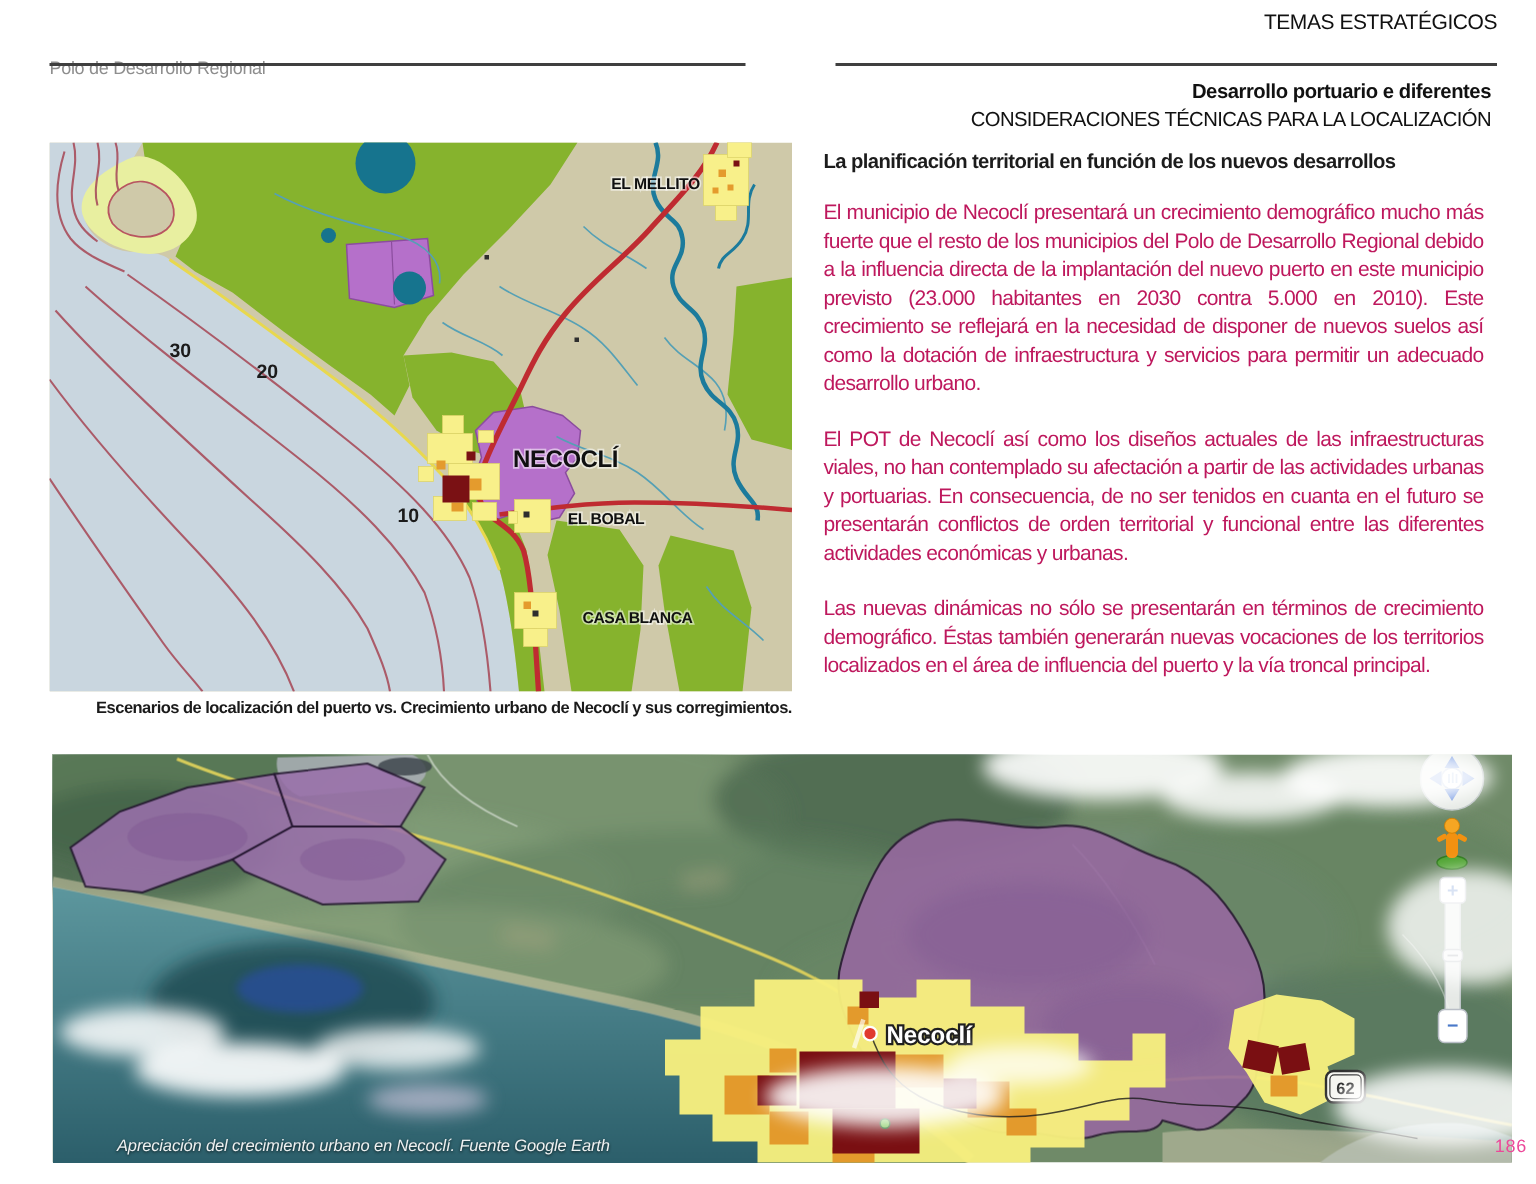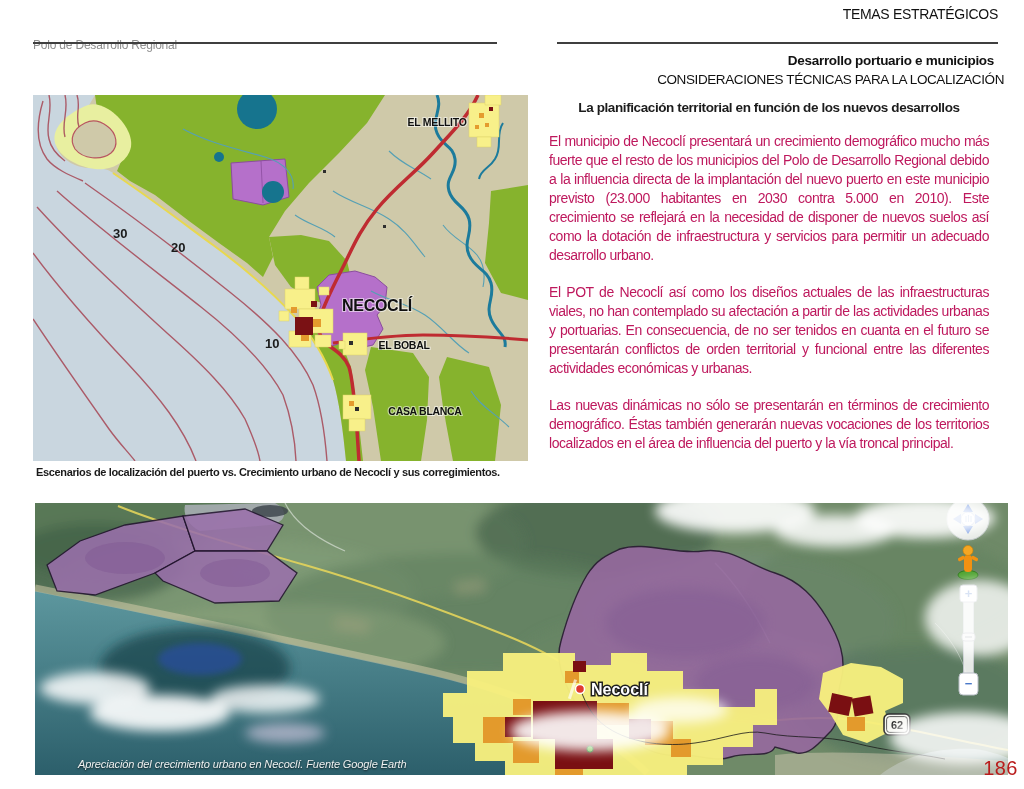--- a/index.html
+++ b/index.html
@@ -17,43 +17,43 @@
   .rule-right { left:557px; width:441px; }
   .hdr-right {
     position:absolute; right:26px; top:6px; font-size:14px; letter-spacing:-0.3px;
     color:#111; text-align:right;
   }
   .chapter-bold {
     position:absolute; right:30px; top:53px; font-size:13.5px; font-weight:bold;
     letter-spacing:-0.3px; text-align:right; color:#111;
   }
   .chapter-sub {
-    position:absolute; right:20px; top:72px; font-size:13.5px; letter-spacing:-0.4px;
+    position:absolute; right:30px; top:72px; font-size:13.5px; letter-spacing:-0.4px;
     text-align:right; color:#111;
   }
   .map-fig { position:absolute; left:33px; top:95px; width:495px; height:366px; }
   .map-caption {
     position:absolute; left:36px; top:466px; width:520px; font-size:11px;
-    font-weight:bold; letter-spacing:-0.35px; color:#1a1a1a; white-space:nowrap;
+    font-weight:bold; letter-spacing:-0.35px; color:#1a1a1a; white-space:nowrap;text-align:center;
   }
   .article { position:absolute; left:549px; top:100px; width:440px; }
   .article h3 {
-    font-size:13.5px; font-weight:bold; letter-spacing:-0.4px; margin:0 0 17px 0;text-align:center;
+    font-size:13.5px; font-weight:bold; letter-spacing:-0.4px; margin:0 0 17px 0;
   }
   .article p {
     font-size:14px; line-height:19px; letter-spacing:-0.45px; text-align:justify;
     margin:0 0 18px 0; color:#be185d;
   }
   .earth-fig { position:absolute; left:35px; top:503px; width:973px; height:272px; }
   .earth-caption {
     position:absolute; left:7px; bottom:5px; font-size:11px; font-style:italic;
     letter-spacing:-0.1px; color:#eef1f1; text-shadow:0 1px 2px rgba(0,0,0,.75);margin-left:36px;
   }
   .page-number {
-    position:absolute; right:6px; top:757px; font-size:20px; color:#b91c1c;
+    position:absolute; right:6px; top:757px; font-size:12px; color:#ec4899;
     letter-spacing:0.5px;
   }
   svg { display:block; }
   .maplabel { font-family:"Liberation Sans", sans-serif; font-weight:bold; fill:#101010;
     paint-order:stroke; stroke:#ffffff; stroke-width:2.2px; stroke-opacity:.55;
     letter-spacing:-0.3px; }
   .depthlabel { font-family:"Liberation Sans", sans-serif; font-weight:bold; fill:#1b1b1b;
     font-size:13px; }
   .earthlabel { font-family:"Liberation Sans", sans-serif; font-weight:bold; fill:#ffffff;
     paint-order:stroke; stroke:#1f1f1f; stroke-width:3px; font-size:16px; }
@@ -61,21 +61,21 @@
     font-size:11px; }
   .ctrltext { font-family:"Liberation Sans", sans-serif; font-weight:bold; fill:#4a79c9; }
 </style>
 </head>
 <body>
 
 <div class="hdr-left">Polo de Desarrollo Regional</div>
 <div class="rule rule-left"></div>
 <div class="hdr-right">TEMAS ESTRATÉGICOS</div>
 <div class="rule rule-right"></div>
-<div class="chapter-bold">Desarrollo portuario e municipios</div>
+<div class="chapter-bold">Desarrollo portuario e diferentes</div>
 <div class="chapter-sub">CONSIDERACIONES TÉCNICAS PARA LA LOCALIZACIÓN</div>
 
 <div class="map-fig">
 <svg width="495" height="366" viewBox="0 0 495 366">
 
   <rect x="0" y="0" width="495" height="366" fill="#cfc9a9"></rect>
 
   <path fill="#c9d6df" d="M62,0 L55,12 C45,20 30,28 24,40 C20,52 28,64 42,70 C56,76 70,70 80,78 L96,88 C120,105 150,128 180,150 C210,172 240,198 262,222 C280,242 292,262 300,285 C306,305 310,335 313,366 L0,366 L0,0 Z"></path>
 
   <g fill="#86b32d">

